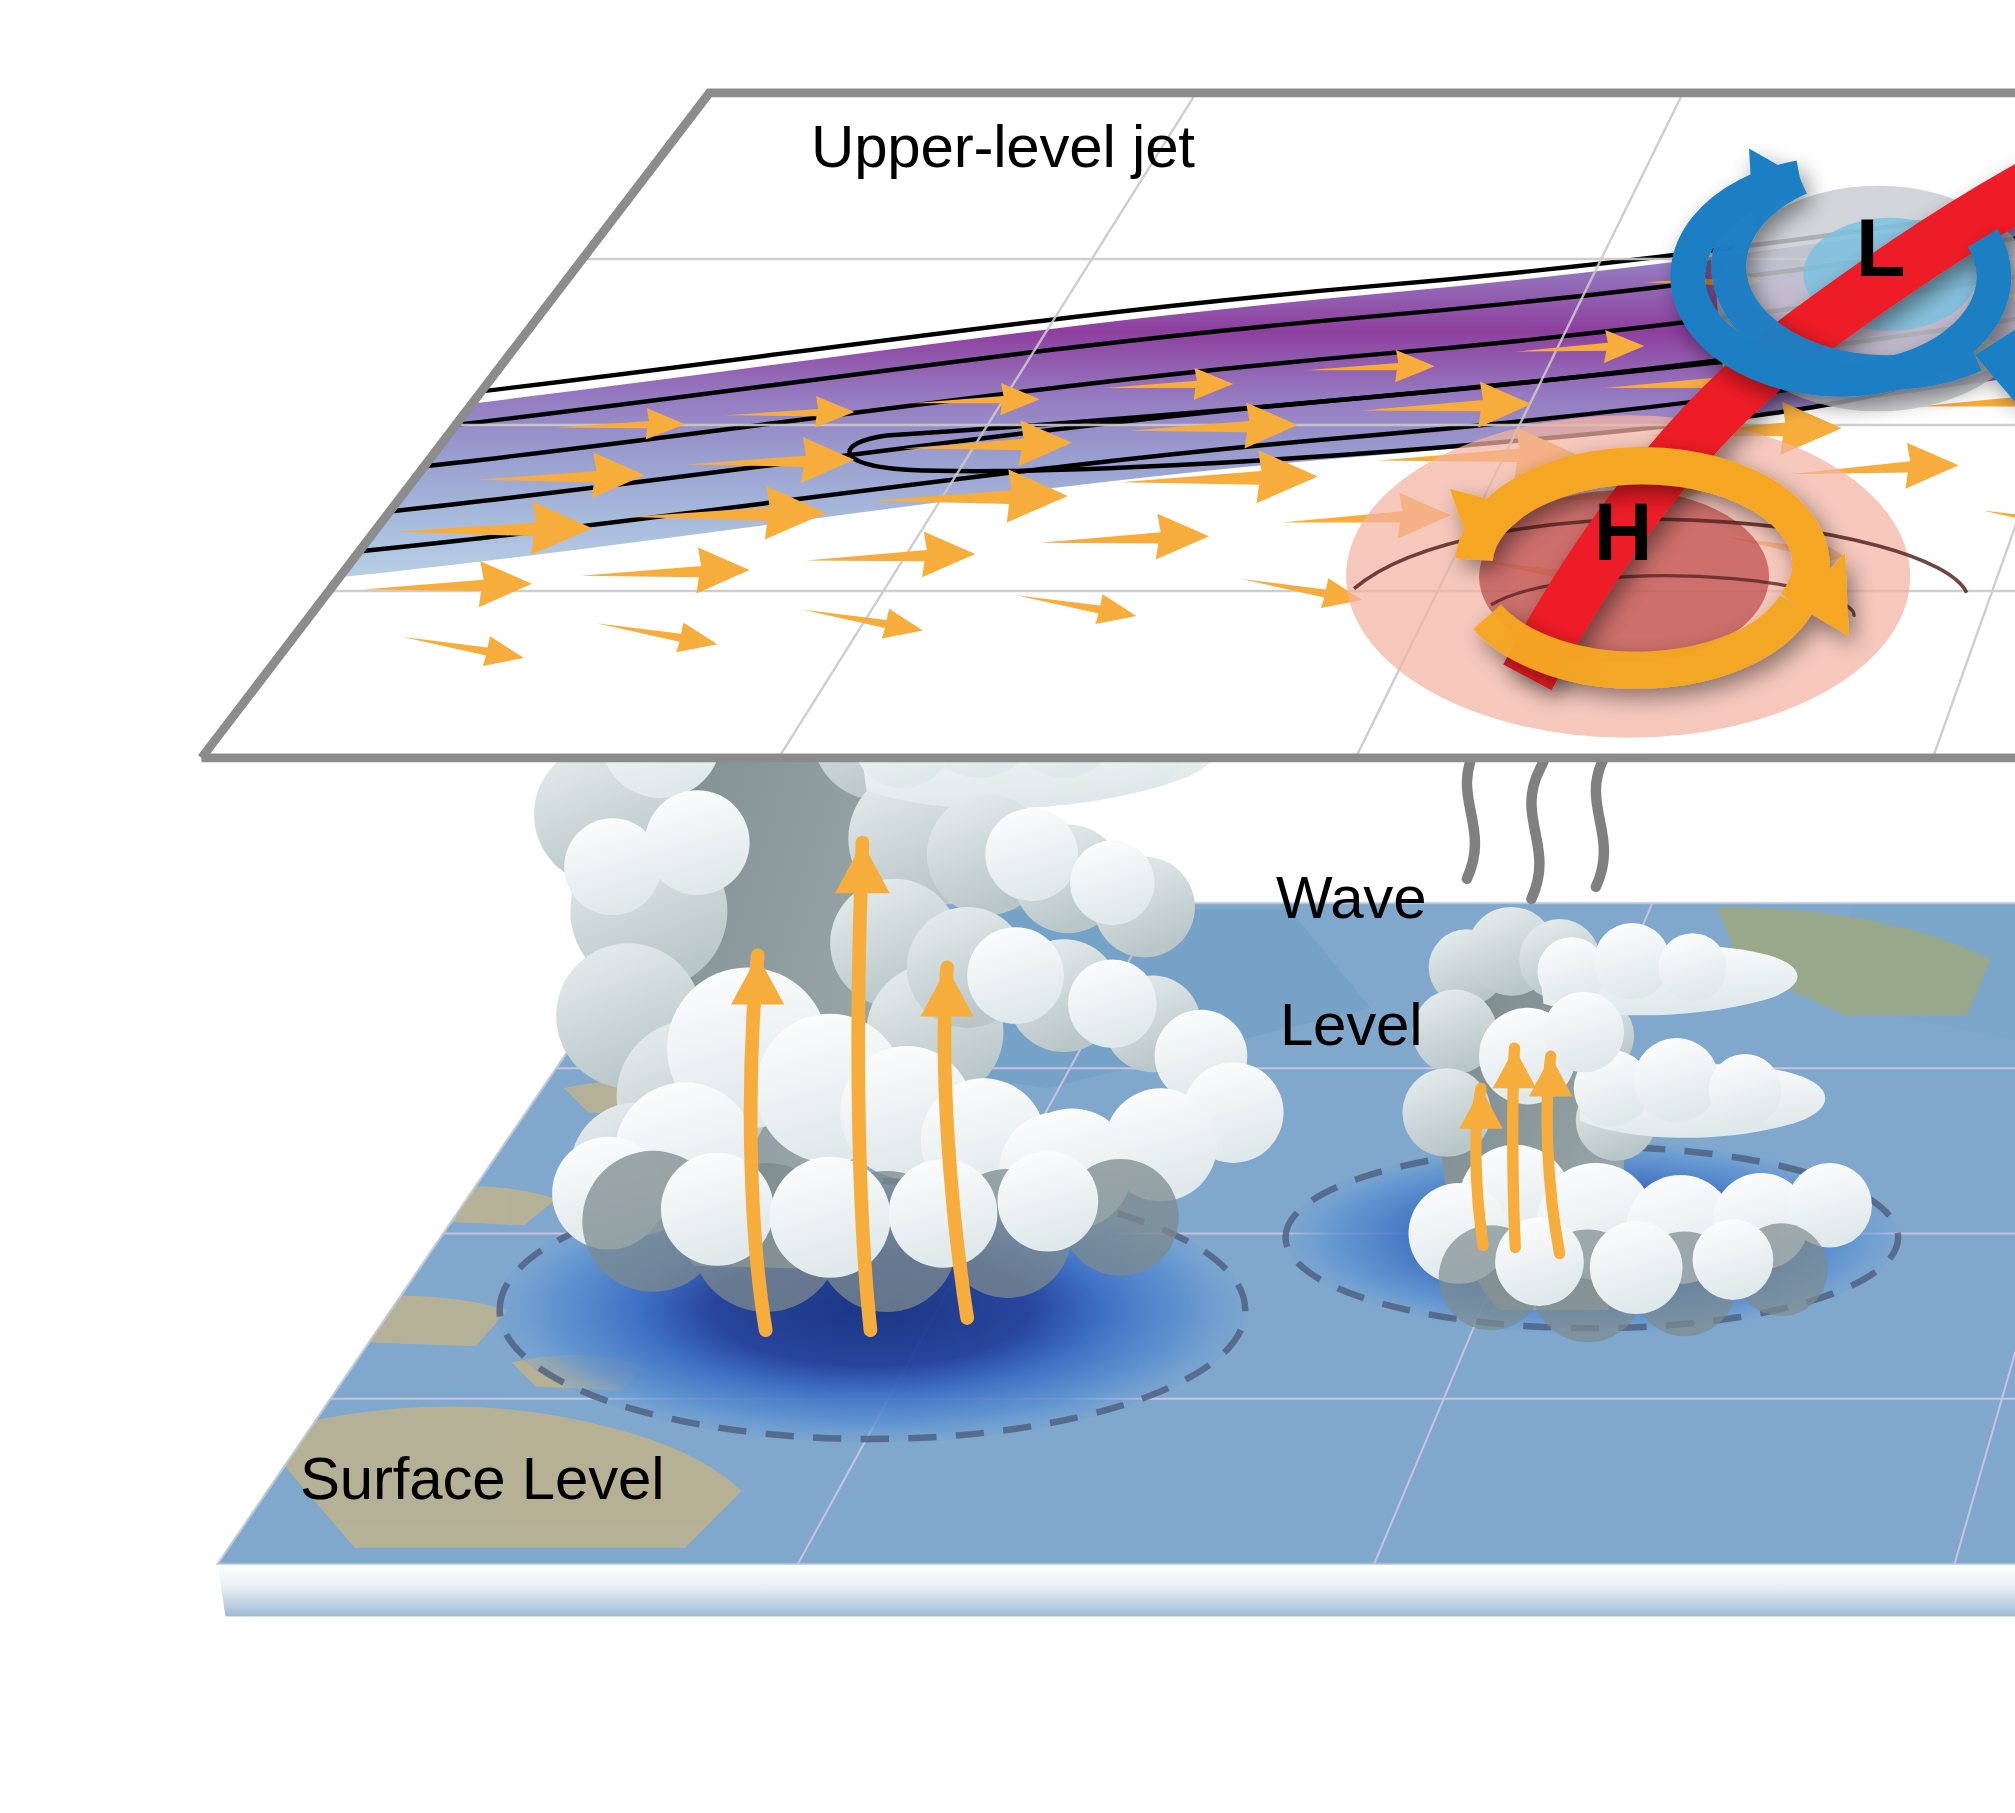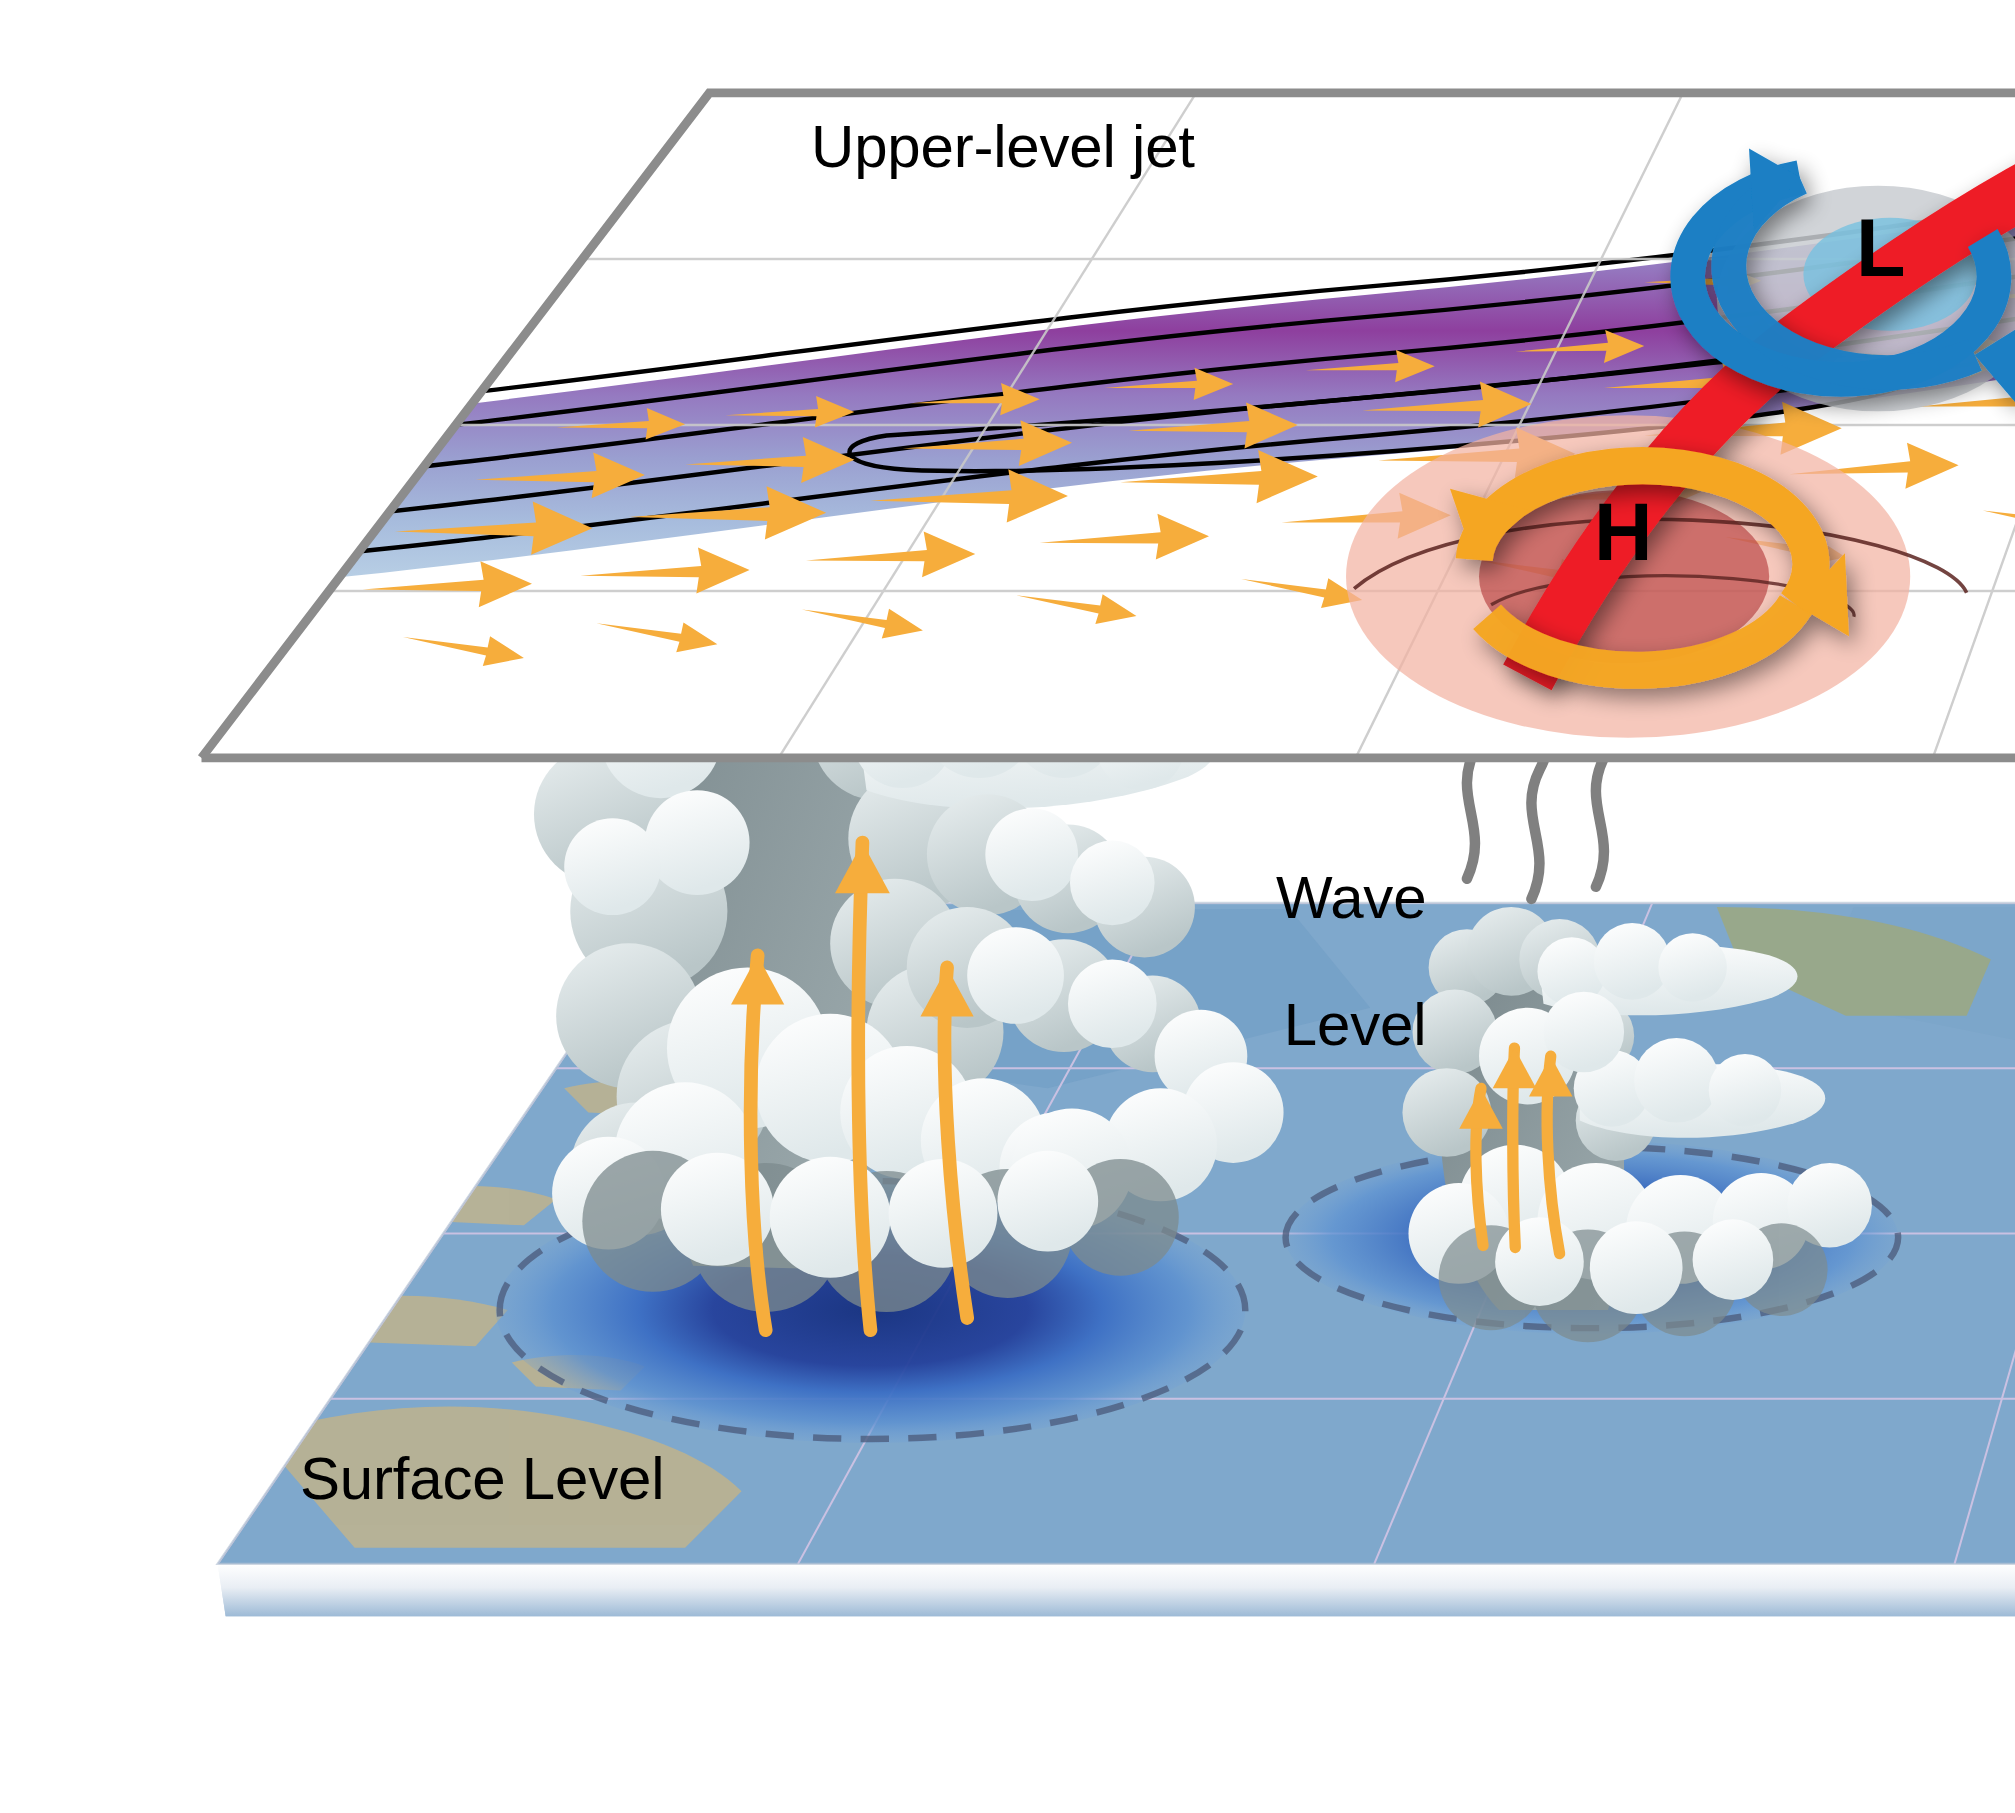--- a/index.html
+++ b/index.html
@@ -4,21 +4,21 @@
 <style>
   html,body{margin:0;padding:0;background:#ffffff;}
   body{width:3224px;height:1814px;position:relative;overflow:hidden;
        font-family:"Liberation Sans","DejaVu Sans",sans-serif;}
   #stage{position:absolute;left:0;top:0;width:3224px;height:1814px;}
   svg.layer{position:absolute;left:0;top:0;width:3224px;height:1814px;overflow:visible;}
   .lbl{position:absolute;color:#000;font-family:"Liberation Sans","DejaVu Sans",sans-serif;
        font-weight:400;white-space:pre;line-height:1.06;letter-spacing:-0.2px;}
   .lbl.big{font-size:60px;}
   .lbl.hl{font-size:81px;font-weight:700;}
-  .ctr{text-align:right;}
+  .ctr{text-align:center;}
 </style>
 </head>
 <body>
 
 <div id="stage">
 
 <svg class="layer" viewBox="0 0 8000 4500">
   <defs>
     <clipPath id="clipSurface">
       <polygon points="540,3880 1660,2240 7740,2240 6460,3880"></polygon>

